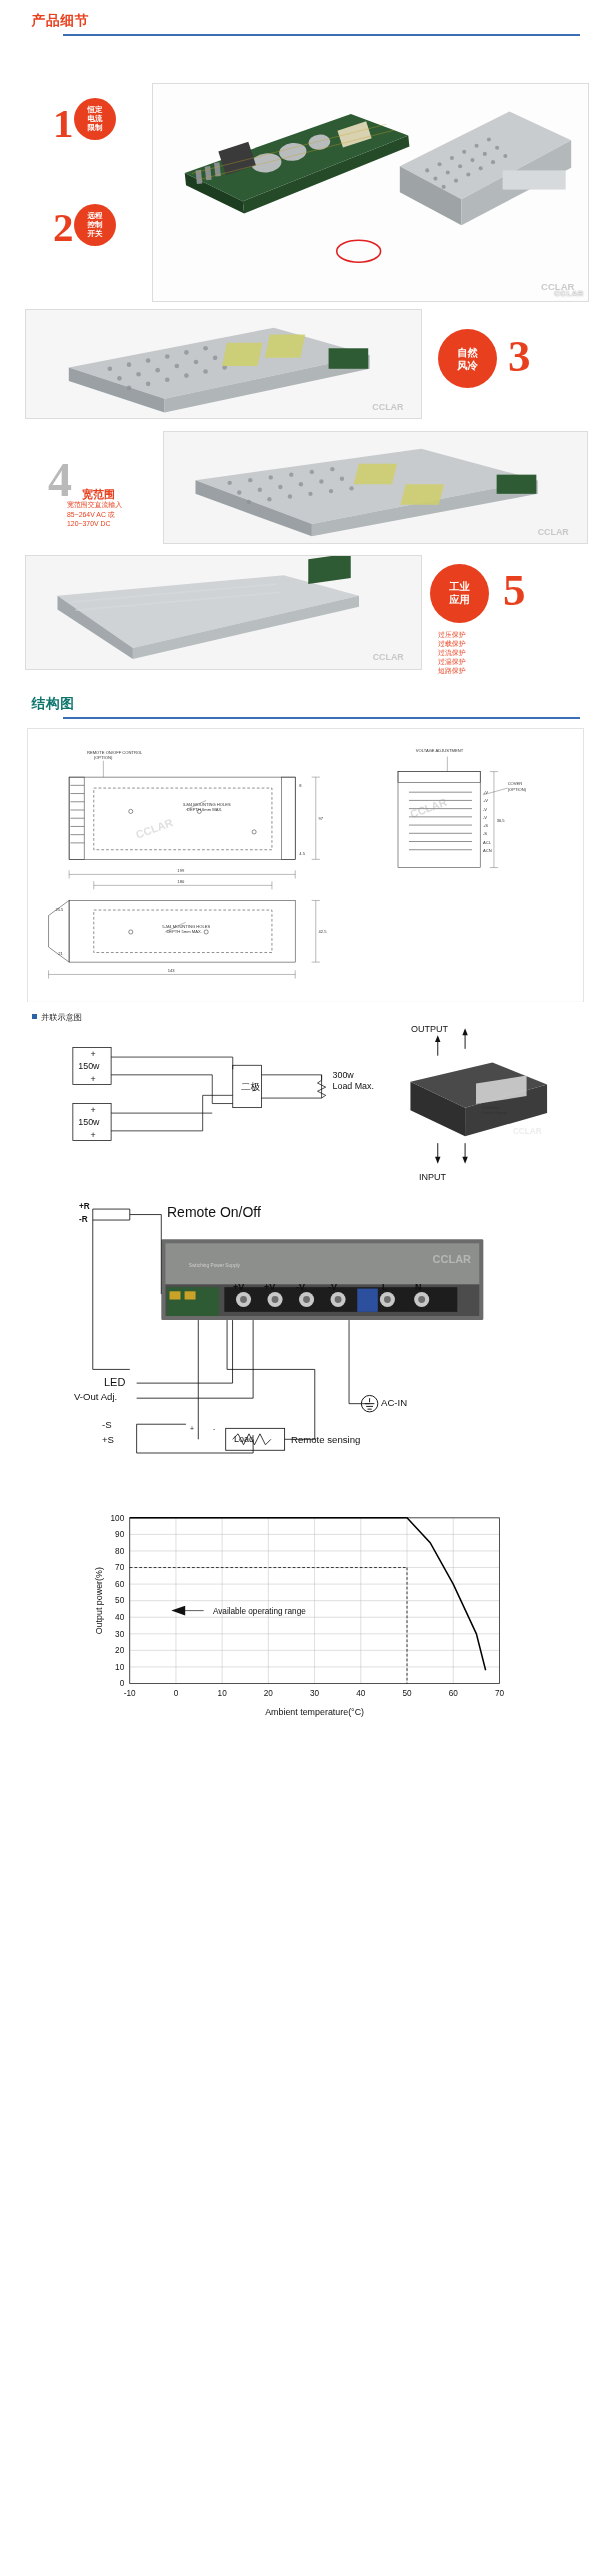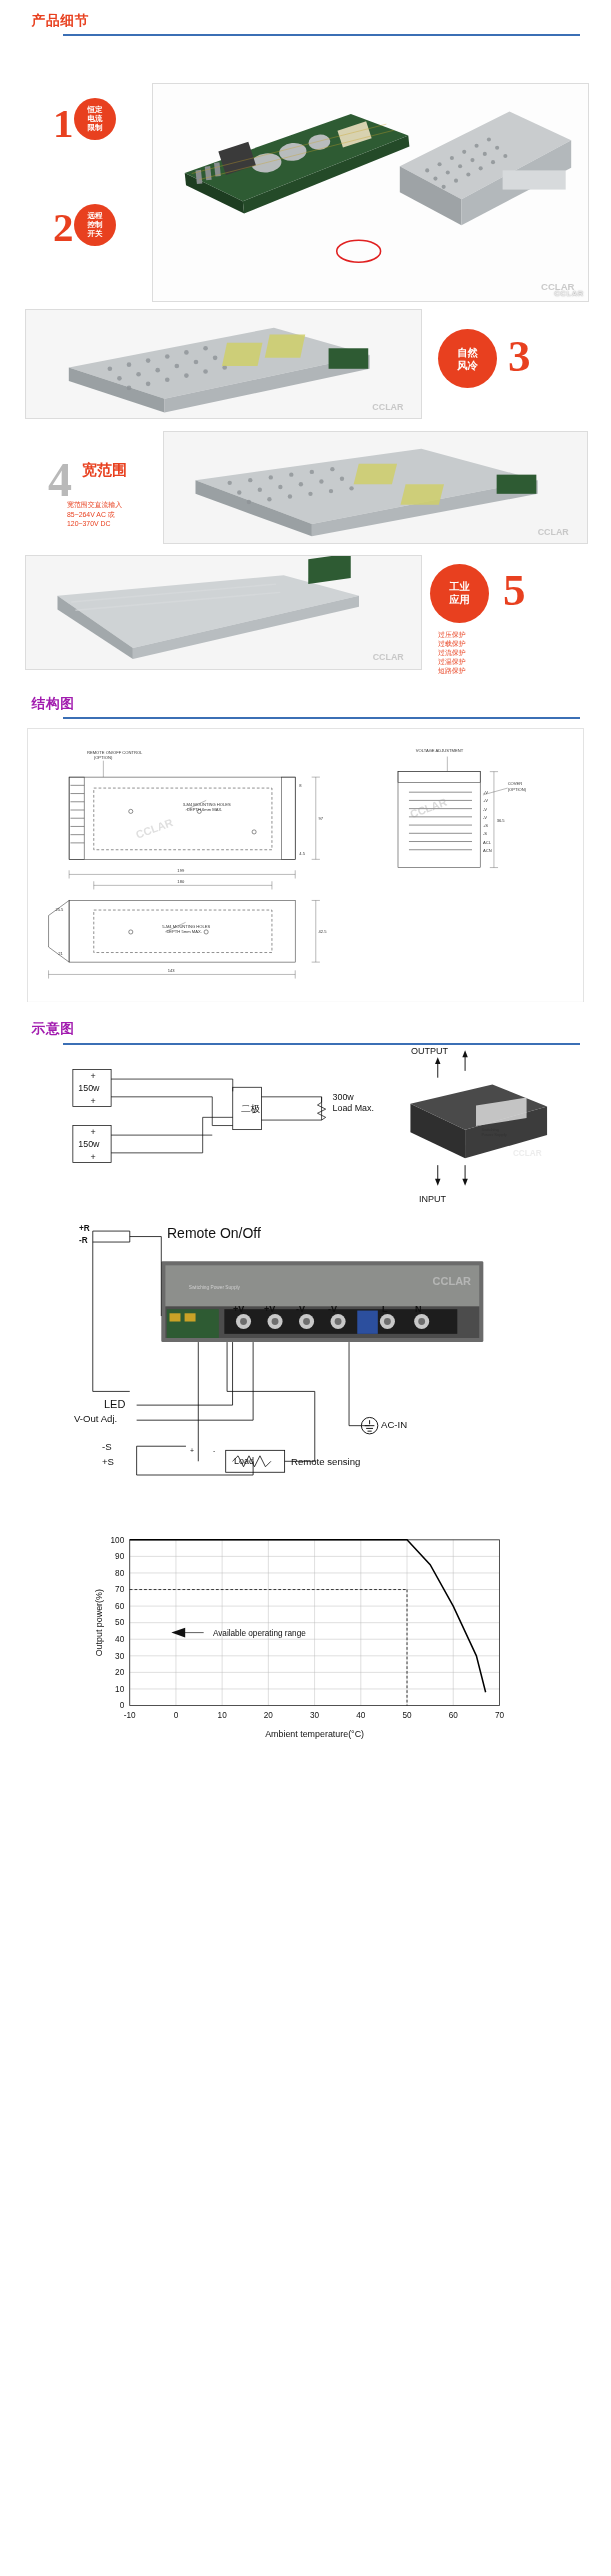--- a/index.html
+++ b/index.html
@@ -23,21 +23,21 @@
     font-weight: bold;
     color: #e8401f;
     letter-spacing: 0.7px;
     display:inline-block;
   }
   .sec-head .rule {
     margin: 4.1px 31.5px 0 31.5px;
     height: 2.1px;
     background: #3b6fb5;
   }
-  .sec-head.blue .title { color: #a21caf; text-align: right; }
+  .sec-head.blue .title { color: #0f766e; text-align: right; }
 
   
   .detail-wrap { padding: 4.1px 0 6.9px 0; }
 
   .row {
     position: relative;
     width: 611px;
     min-height: 103px;
   }
 
@@ -278,21 +278,21 @@
         <div>
           <div>自然</div>
           <div>风冷</div>
         </div>
       </div>
       <div class="bignum" style="left:508px; top:25px; font-size:45px;">3</div>
     </div>
 
     <div class="row" style="height:116px; margin-top:9.6px;">
       <div class="bignum gray" style="left:48px; top:25px; font-size:48px;">4</div>
-      <div class="lbl bold" style="left:82px; top:30px; font-size:15px; color:#e8401f;">宽范围</div>
+      <div class="lbl bold" style="left:82px; top:56px; font-size:11px; color:#e8401f;">宽范围</div>
       <div class="cap red" style="left:67px; top:69px;">
         <div>宽范围交直流输入</div>
         <div>85~264V AC 或</div>
         <div>120~370V DC</div>
       </div>
       <div class="photo" style="left:163px; top:0px; width:425px; height:113px; background:#f3f3f3;">
         <svg width="423" height="112" viewBox="0 0 618 163">
           <rect width="618" height="163" fill="#f5f5f5"></rect>
           <g transform="translate(46,24)">
             <polygon points="0,46 330,0 500,46 170,110" fill="#c7cbcd"></polygon>
@@ -475,25 +475,24 @@
         <text x="664" y="143">+S</text>
           <text x="664" y="155">-S</text>
         <text x="664" y="167">ACL</text>
           <text x="664" y="179">ACN</text>
       </g>
       <text x="560" y="130" font-size="16" font-weight="bold" fill="rgba(150,150,150,.35)" transform="rotate(-20 560 130)" font-family="Liberation Sans, sans-serif">CCLAR</text>
       <text x="160" y="160" font-size="16" font-weight="bold" fill="rgba(150,150,150,.3)" transform="rotate(-20 160 160)" font-family="Liberation Sans, sans-serif">CCLAR</text>
     </svg>
   </div>
 
-  <div class="sec-head blue" style="padding-top:18px;">
-    <span class="title">示意图</span>
-    <div class="rule"></div>
+
+  <div class="sub-label">
+    <span class="sq"></span><span>并联示意图</span>
   </div>
-
 
   <div class="schem">
     <svg width="555" height="164" viewBox="0 0 810 240">
       <rect width="810" height="240" fill="#fff"></rect>
       <g stroke="#111" fill="none" stroke-width="1.1">
         <rect x="66" y="30" width="56" height="54"></rect>
         <rect x="66" y="112" width="56" height="54"></rect>
         <rect x="300" y="56" width="42" height="62"></rect>
 
         <line x1="122" y1="44" x2="300" y2="44"></line>

